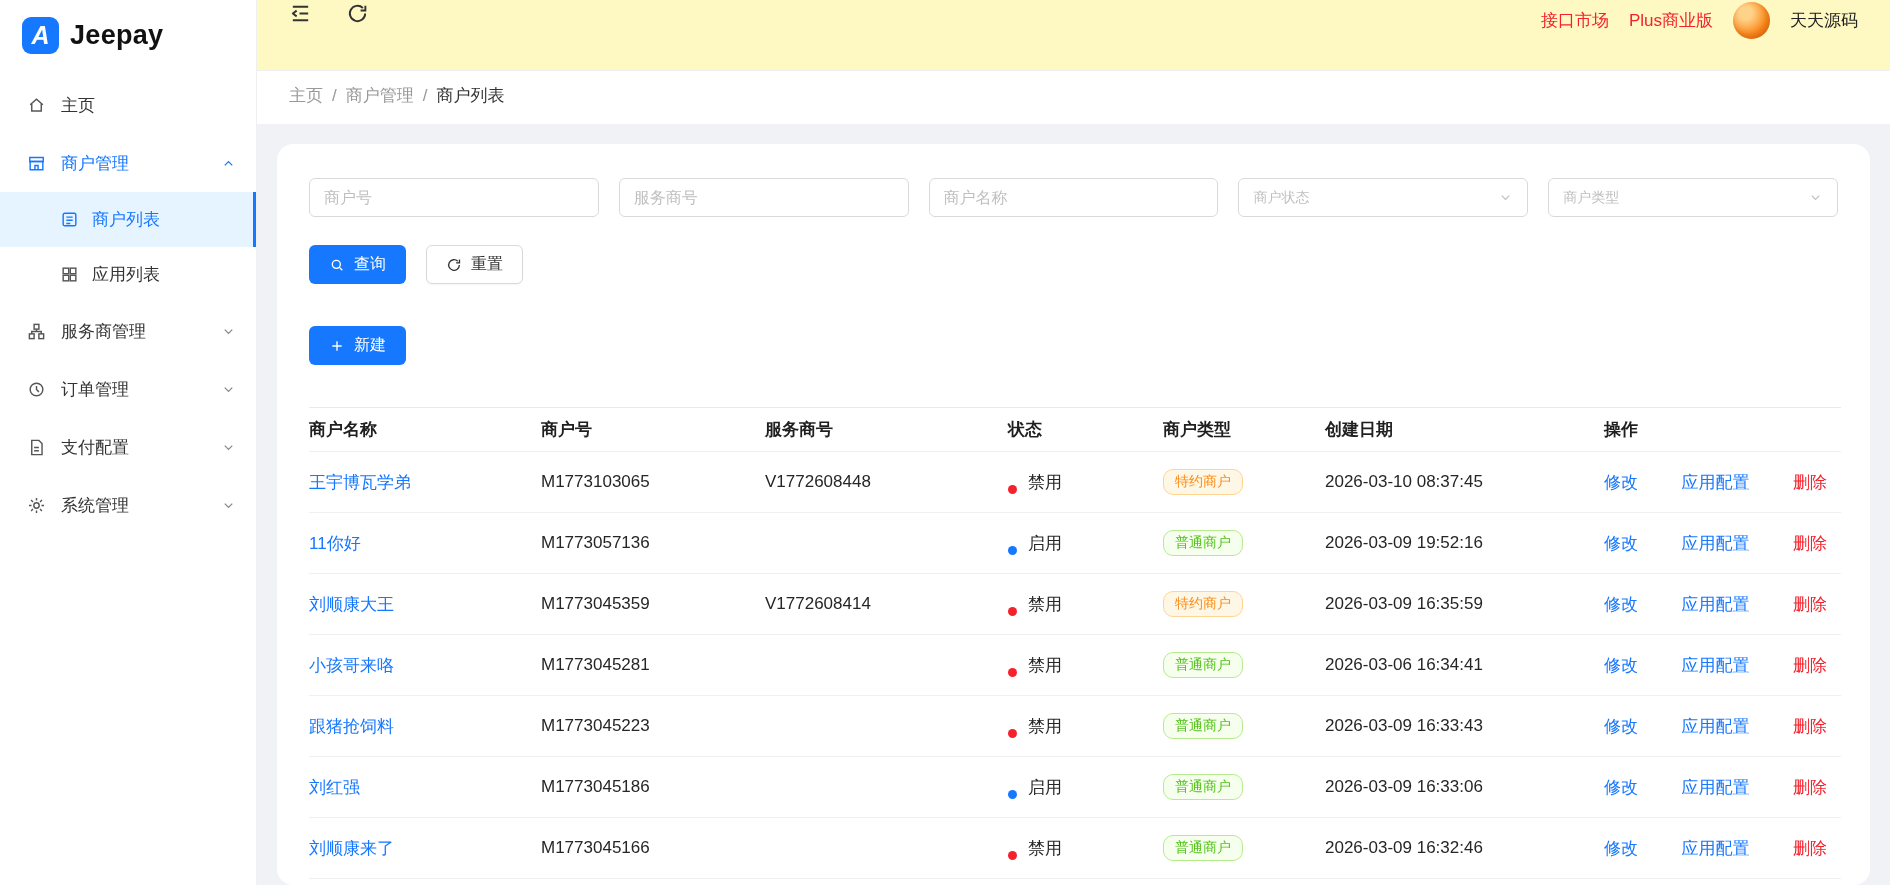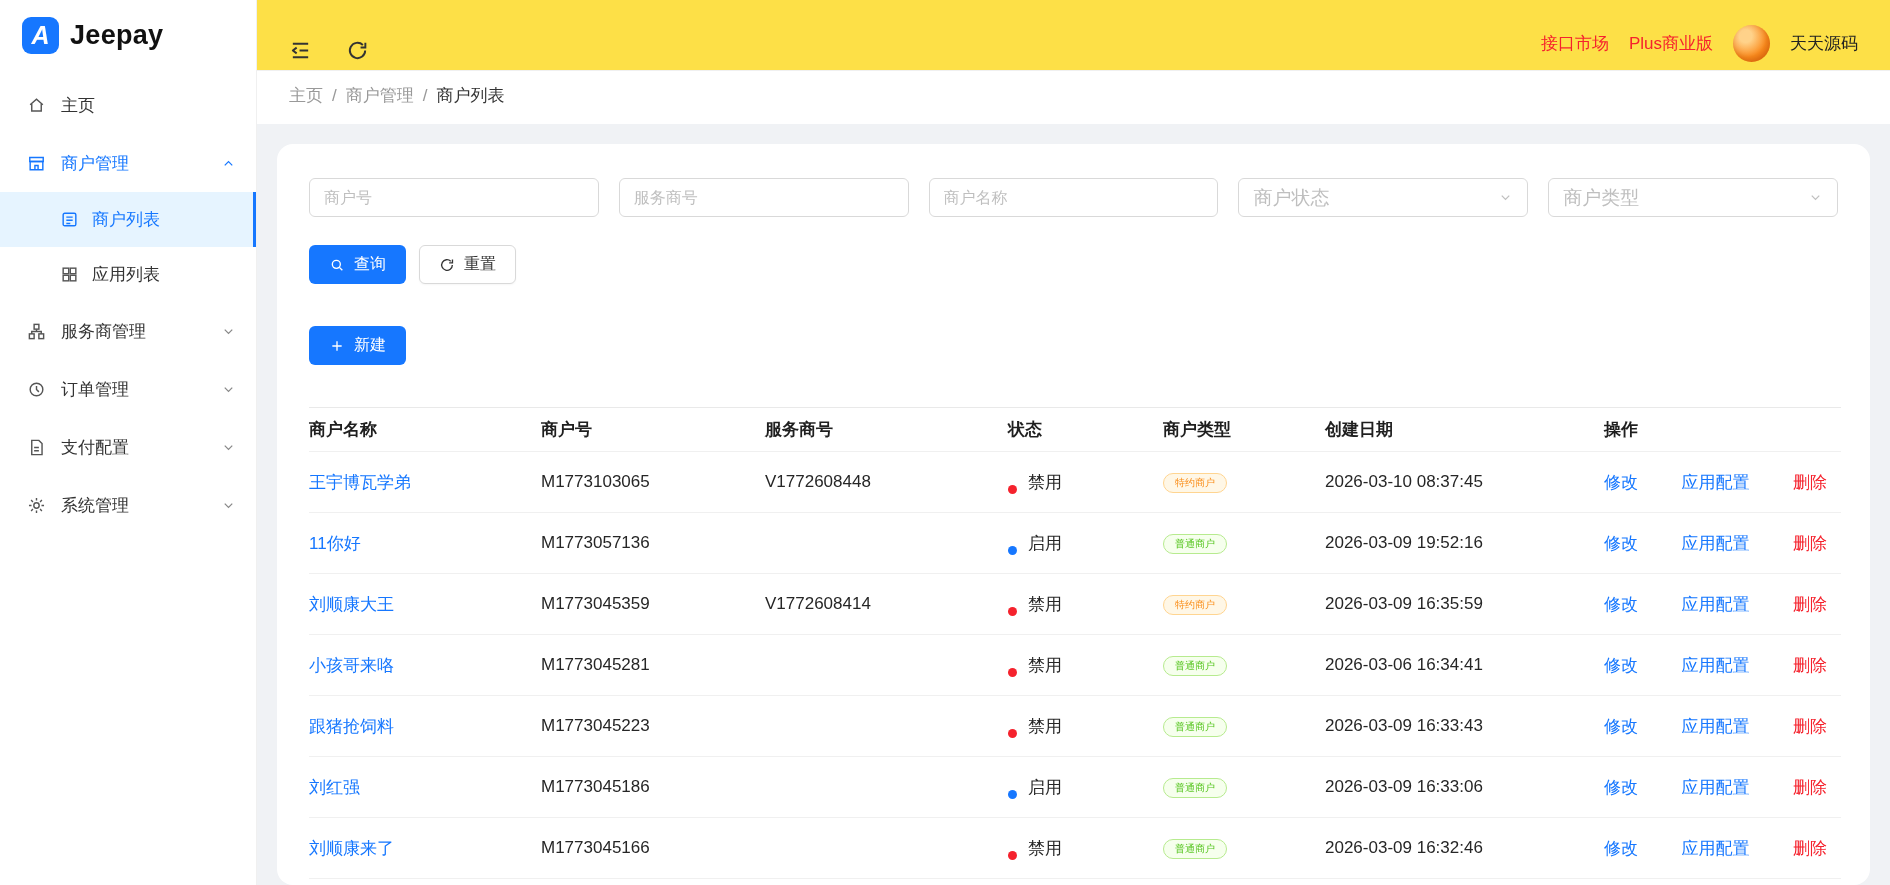--- a/index.html
+++ b/index.html
@@ -21,21 +21,21 @@
   .menu-item .micon{color:#555}
   .menu-item.active-parent,.menu-item.active-parent .micon,.menu-item.active-parent .chev{color:#1677ff}
   .chev{margin-left:auto;color:#888}
   .micon{width:19px;height:19px;flex-shrink:0;color:#555}
   .submenu-item{height:55px;display:flex;align-items:center;gap:13px;padding-left:60px;color:#333;cursor:pointer}
   .submenu-item.active{background:#e6f4ff;color:#1677ff;border-right:3px solid #1677ff}
   .submenu-item.active .micon{color:#1677ff}
 
   
   .main{flex:1;display:flex;flex-direction:column;min-width:0}
-  .topbar{height:70px;background:#fde047;display:flex;align-items:flex-end;padding:8px 32px;gap:34px}
+  .topbar{height:70px;background:#fef9c3;display:flex;align-items:flex-start;padding:2px 32px;gap:34px}
   .top-icon{width:23px;height:23px;color:#333;cursor:pointer}
   .topbar-right{margin-left:auto;display:flex;align-items:center;gap:20px}
   .top-link{color:#f5222d;font-size:17px}
   .avatar{width:37px;height:37px;border-radius:50%;flex-shrink:0;cursor:pointer;
     background:radial-gradient(circle at 34% 30%,#ffd28a 0 18%,#fb8c1e 60%,#ef6c0c 100%);
     box-shadow:inset -2px -3px 6px rgba(160,60,0,.35)}
   .username{font-size:17px;color:#222;cursor:pointer}
 
   .crumbs{background:#fff;padding:13px 32px 17px;border-top:1px solid #f0f0f0;display:flex;gap:9px;align-items:center}
   .crumb{color:#999}
@@ -45,43 +45,43 @@
   .content{flex:1;background:#f0f2f5;padding:20px 20px 0;overflow:hidden}
   .card{background:#fff;border-radius:16px;padding:34px 32px 4px;height:100%;overflow:hidden}
 
   
   .filters{display:flex;gap:20px}
   .field{flex:1;height:39px;border:1px solid #d9d9d9;border-radius:6px;display:flex;align-items:center;
     padding:0 14px;background:#fff}
   .field input{border:none;outline:none;width:100%;font-size:16px;font-family:inherit;color:#333;background:transparent}
   .field input::placeholder{color:#bfbfbf}
   .field.select{cursor:pointer}
-  .field.select .ph{color:#bfbfbf;flex:1;font-size:19px}
+  .field.select .ph{color:#bfbfbf;flex:1;font-size:14px}
   .field.select .sel-chev{width:15px;height:15px;color:#bfbfbf}
 
   .btn{height:39px;border-radius:6px;display:inline-flex;align-items:center;gap:9px;padding:0 19px;
     font-size:16px;cursor:pointer;border:1px solid transparent;font-family:inherit}
   .btn-primary{background:#1677ff;color:#fff}
   .btn-default{background:#fff;border-color:#d9d9d9;color:#333;box-shadow:0 1px 2px rgba(0,0,0,.04)}
   .bicon{width:16px;height:16px}
-  .btn-row{margin-top:28px;display:flex;gap:13px}
+  .btn-row{margin-top:28px;display:flex;gap:20px}
   .new-row{margin-top:42px}
 
   
   table{width:100%;border-collapse:collapse;table-layout:fixed;margin-top:42px;font-size:17px}
   thead th{text-align:left;font-weight:700;color:#1f1f1f;height:44px;
     border-top:1px solid #e9e9e9;border-bottom:1px solid #f0f0f0;padding-right:8px}
   thead th.th-center{text-align:left}
   tbody td{height:61px;border-bottom:1px solid #f0f0f0;padding-right:8px;color:#262626}
   .cell-link{color:#1677ff}
   .status{display:flex;align-items:flex-end}
   .dot{display:inline-block;width:9px;height:9px;border-radius:50%;margin-right:11px;flex-shrink:0}
   .dot-enabled{background:#1677ff}
   .dot-disabled{background:#f5222d}
-  .tag{display:inline-block;padding:3px 11px;border-radius:10px;font-size:10px;line-height:1.25;border:1px solid}
+  .tag{display:inline-block;padding:3px 11px;border-radius:10px;font-size:14px;line-height:1.25;border:1px solid}
   .tag-orange{color:#fa8c16;background:#fff7e6;border-color:#ffd591}
   .tag-green{color:#52c41a;background:#f6ffed;border-color:#b7eb8f}
   .acts{display:flex;justify-content:space-between;padding-right:6px}
   .link{color:#1677ff}
   .link-danger{color:#f5222d}
 </style>
 </head>
 <body>
 
 <svg width="0" height="0" style="position:absolute">

